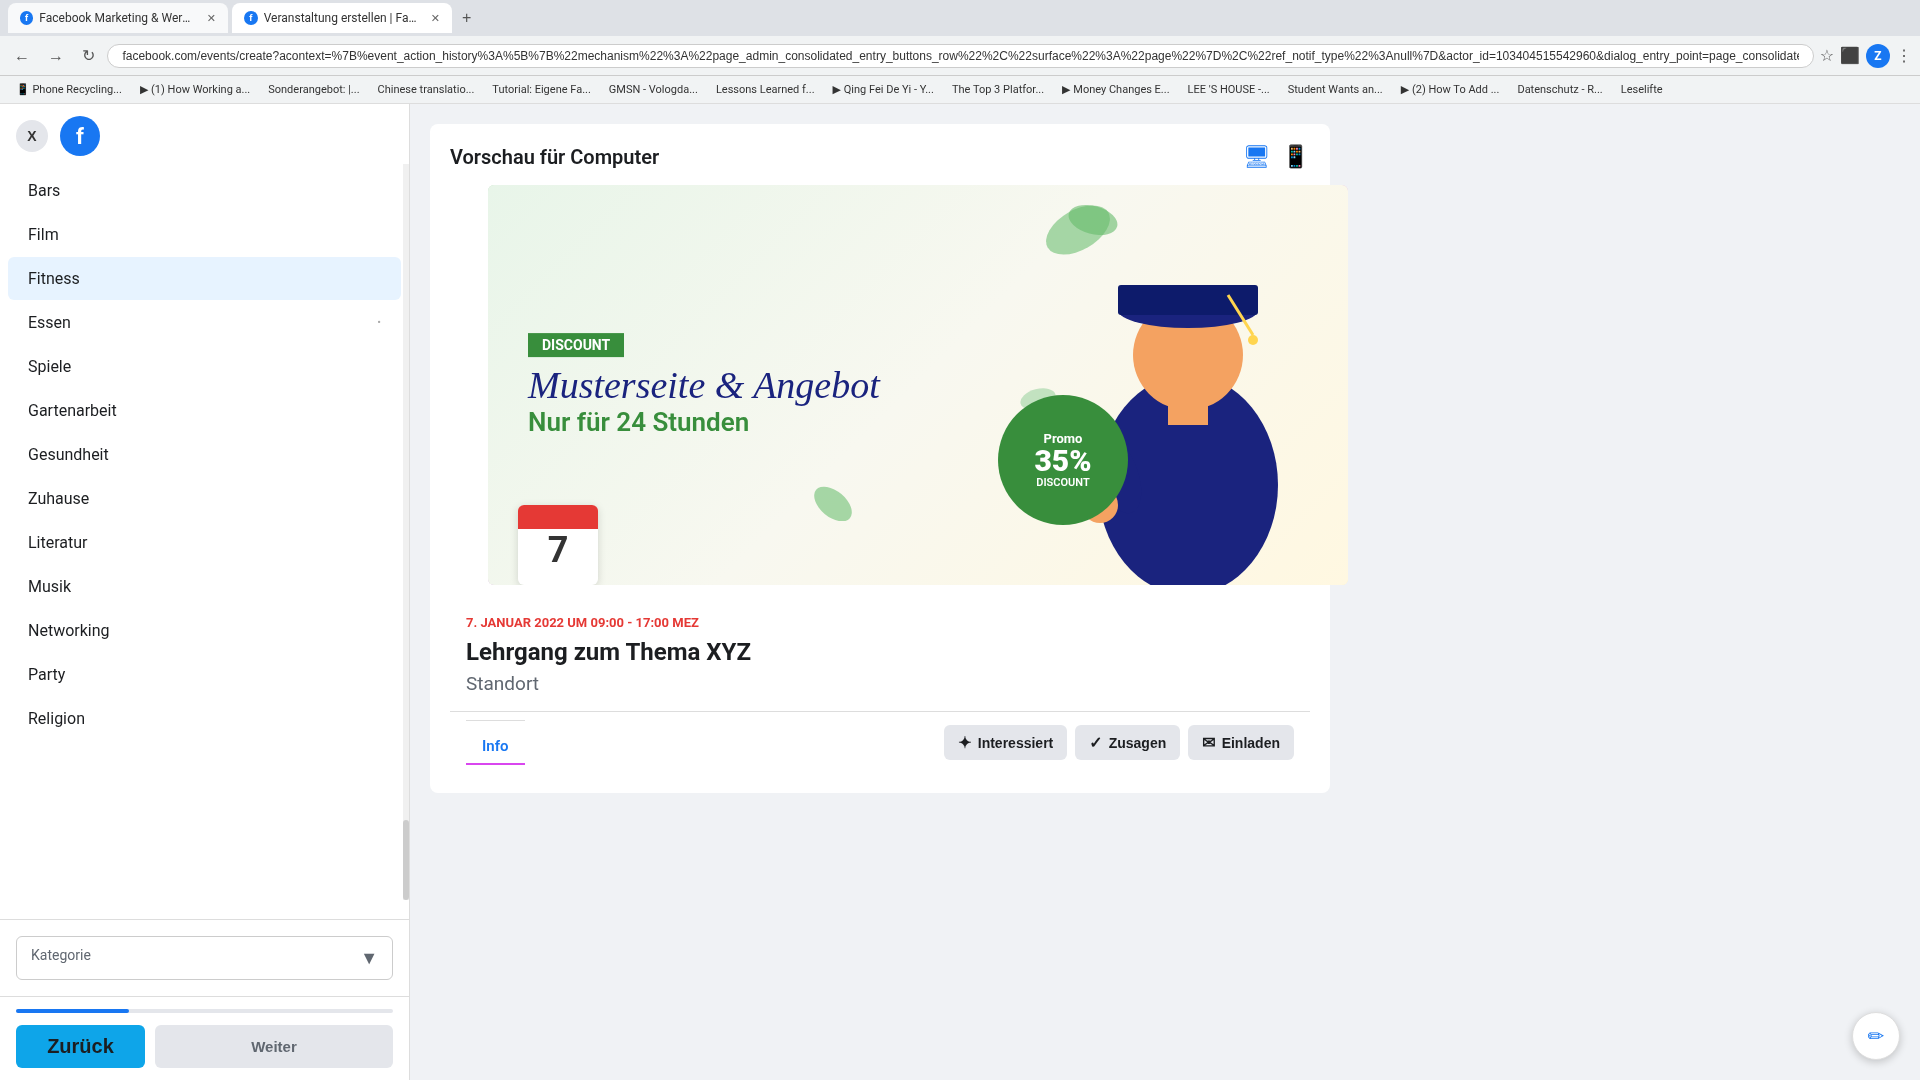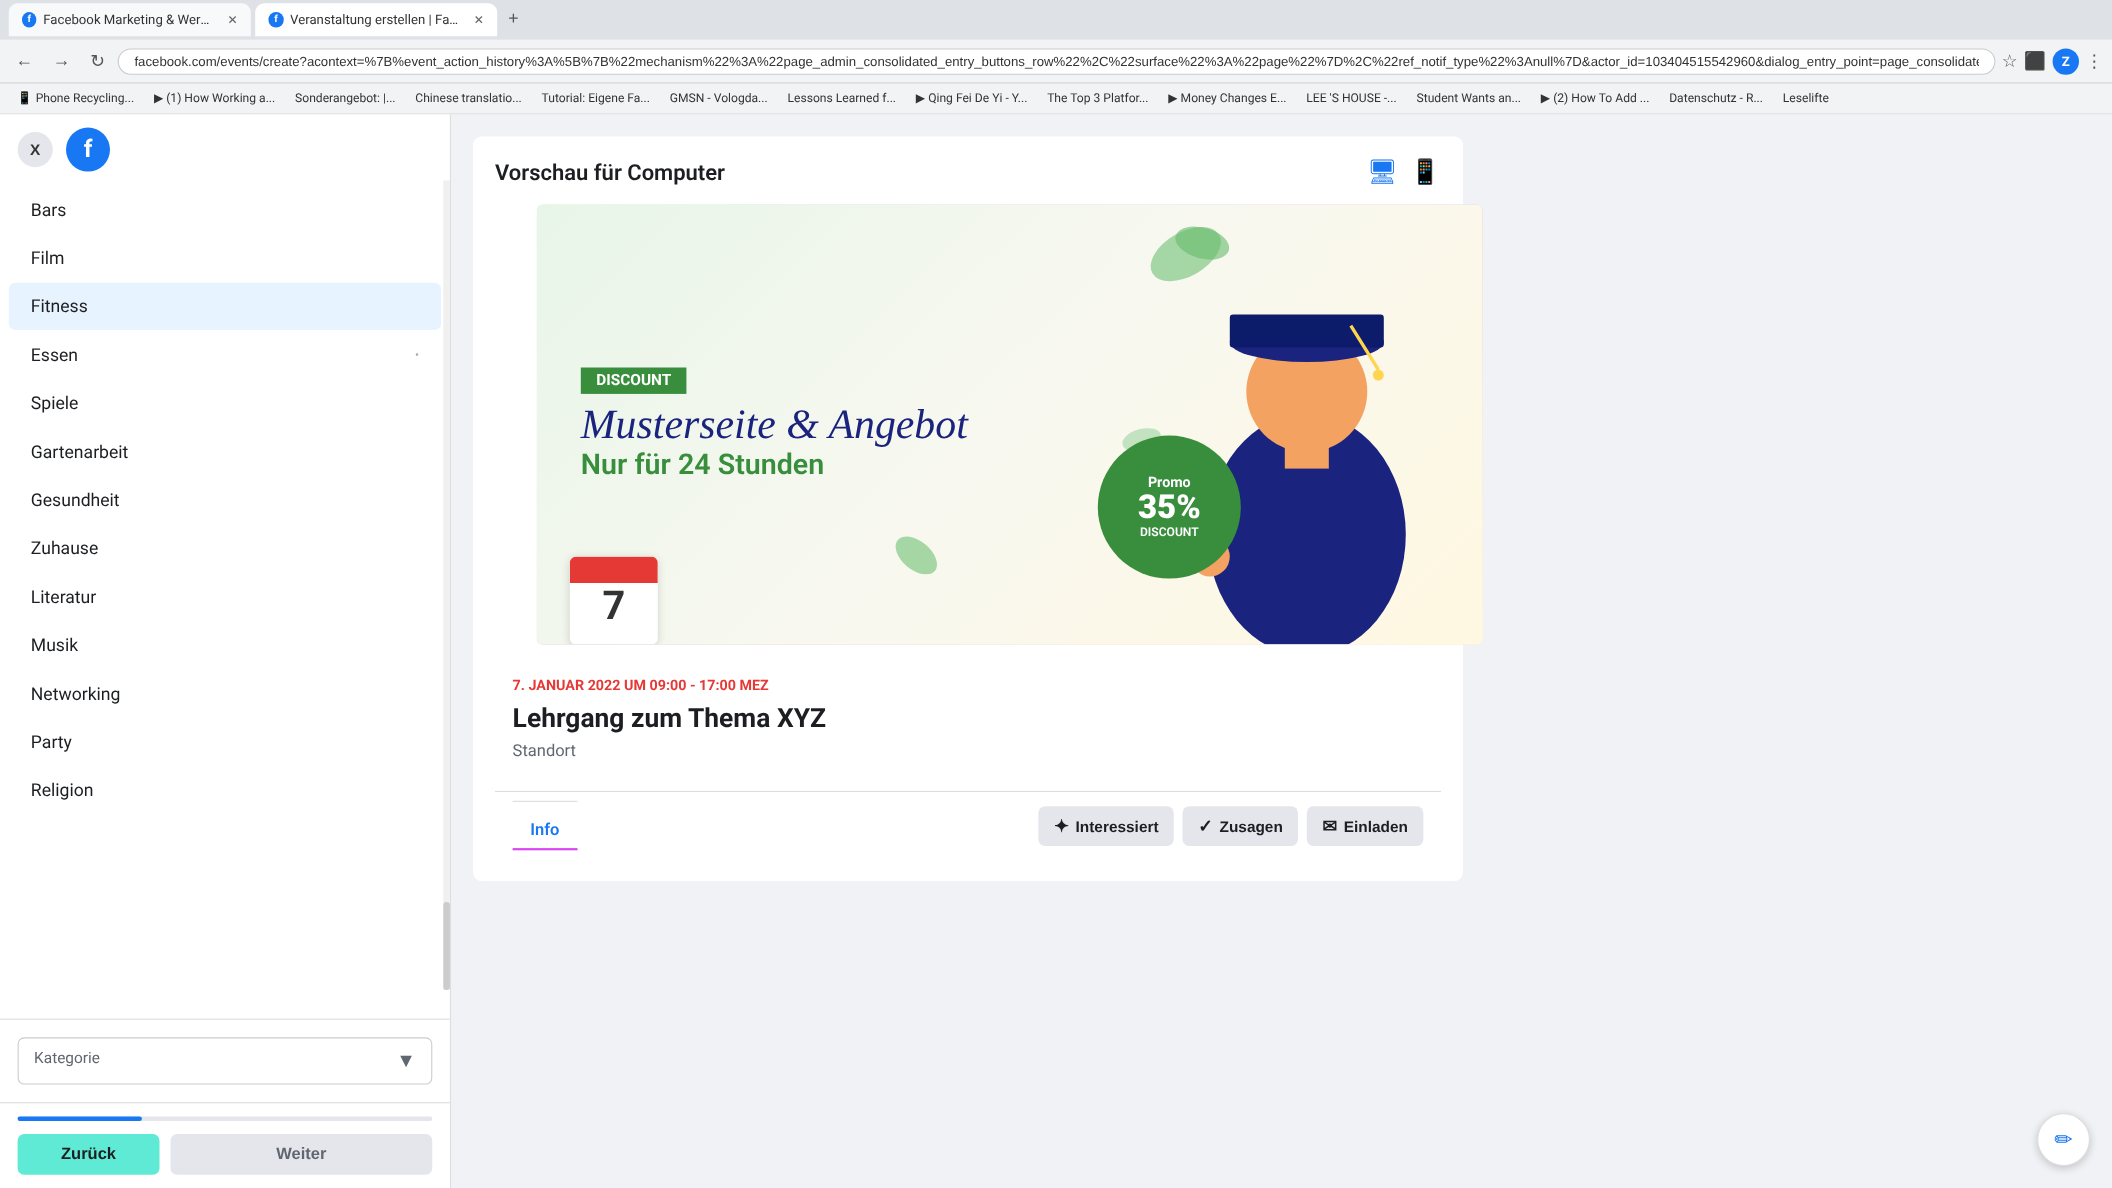--- a/index.html
+++ b/index.html
@@ -37,21 +37,21 @@
     .dropdown-item.highlighted { background: #e7f3ff; }
 
     .kategorie-section { padding: 16px; border-top: 1px solid #ddd; }
     .kategorie-dropdown { display: flex; justify-content: space-between; padding: 10px 14px; border: 1px solid #ccc; border-radius: 6px; cursor: pointer; font-size: 14px; color: #606770; }
     .kategorie-arrow { font-size: 18px; color: #606770; }
 
     .bottom-bar { padding: 12px 16px; border-top: 1px solid #ddd; background: #fff; }
     .progress-bar-container { height: 4px; background: #e4e6eb; border-radius: 2px; margin-bottom: 12px; }
     .progress-bar-fill { height: 100%; background: #1877f2; border-radius: 2px; width: 30%; }
     .bottom-buttons { display: flex; gap: 10px; }
-    .btn-zuruck { flex: 1; padding: 10px; background: #5eead4; border: none; border-radius: 6px; font-size: 15px; font-weight: 600; cursor: pointer; color: #1c1e21; }
+    .btn-zuruck { flex: 1; padding: 10px; background: #0ea5e9; border: none; border-radius: 6px; font-size: 20px; font-weight: 600; cursor: pointer; color: #1c1e21; }
     .btn-weiter { flex: 2; padding: 10px; background: #e4e6eb; border: none; border-radius: 6px; font-size: 15px; font-weight: 600; cursor: pointer; color: #606770; }
 
     
     .right-panel { flex: 1; background: #f0f2f5; padding: 20px; overflow-y: auto; }
     .preview-container { background: #fff; border-radius: 8px; padding: 20px; max-width: 900px; }
     .preview-header { display: flex; align-items: center; justify-content: space-between; margin-bottom: 16px; }
     .preview-title { font-size: 20px; font-weight: 600; color: #1c1e21; }
     .preview-device-icons { display: flex; gap: 12px; }
     .device-icon { font-size: 22px; color: #1877f2; cursor: pointer; }
     .device-icon.inactive { color: #bcc0c4; }
@@ -73,21 +73,21 @@
 
     
     .calendar-icon { position: absolute; left: 30px; bottom: -20px; width: 80px; height: 80px; background: #fff; border-radius: 6px; box-shadow: 0 2px 8px rgba(0,0,0,0.15); overflow: hidden; }
     .calendar-top { background: #e53935; height: 24px; width: 100%; }
     .calendar-day { display: flex; align-items: center; justify-content: center; font-size: 36px; font-weight: 700; color: #333; flex: 1; }
 
     
     .event-info { padding: 30px 16px 16px; }
     .event-date { color: #e53935; font-size: 13px; font-weight: 700; margin-bottom: 8px; }
     .event-title { font-size: 24px; font-weight: 700; color: #1c1e21; margin-bottom: 6px; }
-    .event-location { color: #606770; font-size: 15px; margin-bottom: 12px; }
+    .event-location { color: #606770; font-size: 19px; }
     .event-tabs { display: flex; gap: 0; border-top: 1px solid #ddd; padding-top: 8px; }
     .event-tab { padding: 8px 16px; font-size: 15px; color: #606770; cursor: pointer; font-weight: 600; }
     .event-tab.active { color: #1877f2; border-bottom: 2px solid #d946ef; }
     .action-btn { display: flex; align-items: center; gap: 6px; padding: 8px 14px; background: #e4e6eb; border: none; border-radius: 6px; font-size: 14px; font-weight: 600; cursor: pointer; color: #1c1e21; }
     .action-btn-icon { font-size: 16px; }
 
     
     .dropdown-list::-webkit-scrollbar { width: 6px; }
     .dropdown-list::-webkit-scrollbar-track { background: #f1f1f1; }
     .dropdown-list::-webkit-scrollbar-thumb { background: #ccc; border-radius: 3px; }

